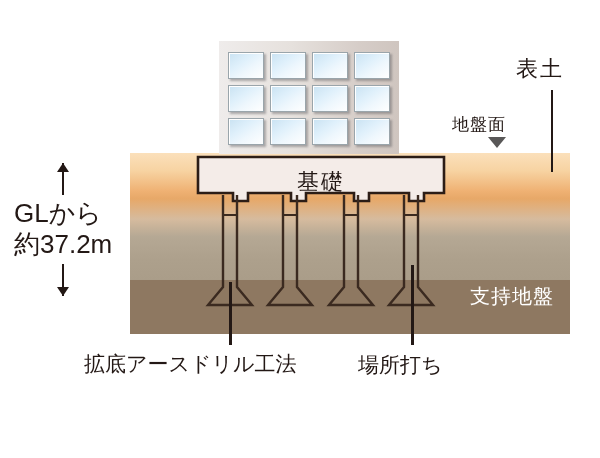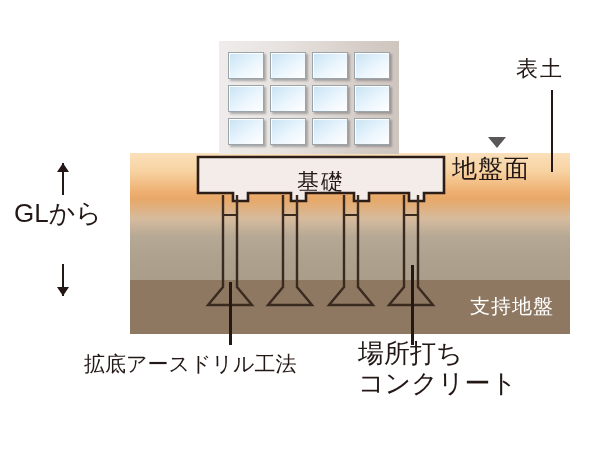--- a/index.html
+++ b/index.html
@@ -17,21 +17,21 @@
     position:absolute;left:0;top:0;width:100%;height:127px;
     background:linear-gradient(to bottom,
       #fbe0bb 0%, #f7d3a2 14%, #efb173 30%, #e7a868 36%,
       #d6bb9e 52%, #b5a894 66%, #ada08c 84%, #aa9d89 100%);
   }
   .soil-lower{
     position:absolute;left:0;top:127px;width:100%;height:54px;
     background:#8e7861;
   }
   .soil-lower-label{
-    position:absolute;right:16px;top:13px;
+    position:absolute;right:16px;top:3px;
     color:#ffffff;font-size:20px;letter-spacing:1px;white-space:nowrap;text-align:center;
   }
 
   
   .building{
     position:absolute;left:219px;top:41px;width:180px;height:113px;
     background:linear-gradient(to right,#efeceb 0%,#e6e1dd 40%,#d6cdc8 78%,#cfc5bf 100%);
   }
   .win-grid{
     position:absolute;left:9px;top:11px;width:162px;height:93px;
@@ -55,21 +55,21 @@
   
   .piles{position:absolute;left:190px;top:195px;width:260px;height:130px;}
   .piles svg{display:block;}
 
   
   .lead{position:absolute;background:#231815;}
 
   
   .lbl{position:absolute;color:#231815;white-space:nowrap;}
   .lbl-hyoudo{left:516px;top:54px;font-size:22px;letter-spacing:2px;}
-  .lbl-jibanmen{left:452px;top:113px;font-size:25px;letter-spacing:1px;margin-top:39px;}
+  .lbl-jibanmen{left:452px;top:113px;font-size:17px;letter-spacing:1px;}
   .tri-down{
     position:absolute;left:488px;top:137px;width:0;height:0;
     border-left:9px solid transparent;border-right:9px solid transparent;
     border-top:11px solid #595757;
   }
 
   .lbl-gl{left:14px;top:198px;font-size:26px;line-height:31px;}
   .arrow-up{position:absolute;left:62px;top:163px;width:2px;height:32px;background:#231815;}
   .arrow-up:before{
     content:"";position:absolute;left:-5px;top:0;width:0;height:0;
@@ -77,21 +77,21 @@
     border-bottom:9px solid #231815;
   }
   .arrow-dn{position:absolute;left:62px;top:264px;width:2px;height:32px;background:#231815;}
   .arrow-dn:after{
     content:"";position:absolute;left:-5px;bottom:0;width:0;height:0;
     border-left:6px solid transparent;border-right:6px solid transparent;
     border-top:9px solid #231815;
   }
 
   .lbl-bottom-left{left:84px;top:350px;font-size:21px;letter-spacing:0px;}
-  .lbl-bottom-right{left:358px;top:338px;font-size:26px;line-height:30px;}
+  .lbl-bottom-right{left:358px;top:350px;font-size:21px;line-height:30px;}
   .lbl-bottom-right div{display:block;}
 </style>
 </head>
 <body>
 
 <div id="stage">
 
   <div class="ground-wrap">
     <div class="soil-upper"></div>
     <div class="soil-lower">
@@ -149,23 +149,23 @@
   <div class="lead" style="left:411px;top:265px;width:2.5px;height:80px;"></div>
 
   <div class="lbl lbl-hyoudo">表土</div>
 
   <div class="lbl lbl-jibanmen">地盤面</div>
   <div class="tri-down"></div>
 
   <div class="arrow-up"></div>
   <div class="lbl lbl-gl">
     <div>GLから</div>
+    <div>約37.2m</div>
   </div>
   <div class="arrow-dn"></div>
 
   <div class="lbl lbl-bottom-left">拡底アースドリル工法</div>
 
   <div class="lbl lbl-bottom-right">
     <div>場所打ち</div>
-    <div>コンクリート</div>
   </div>
 
 </div>
 
 </body></html>

